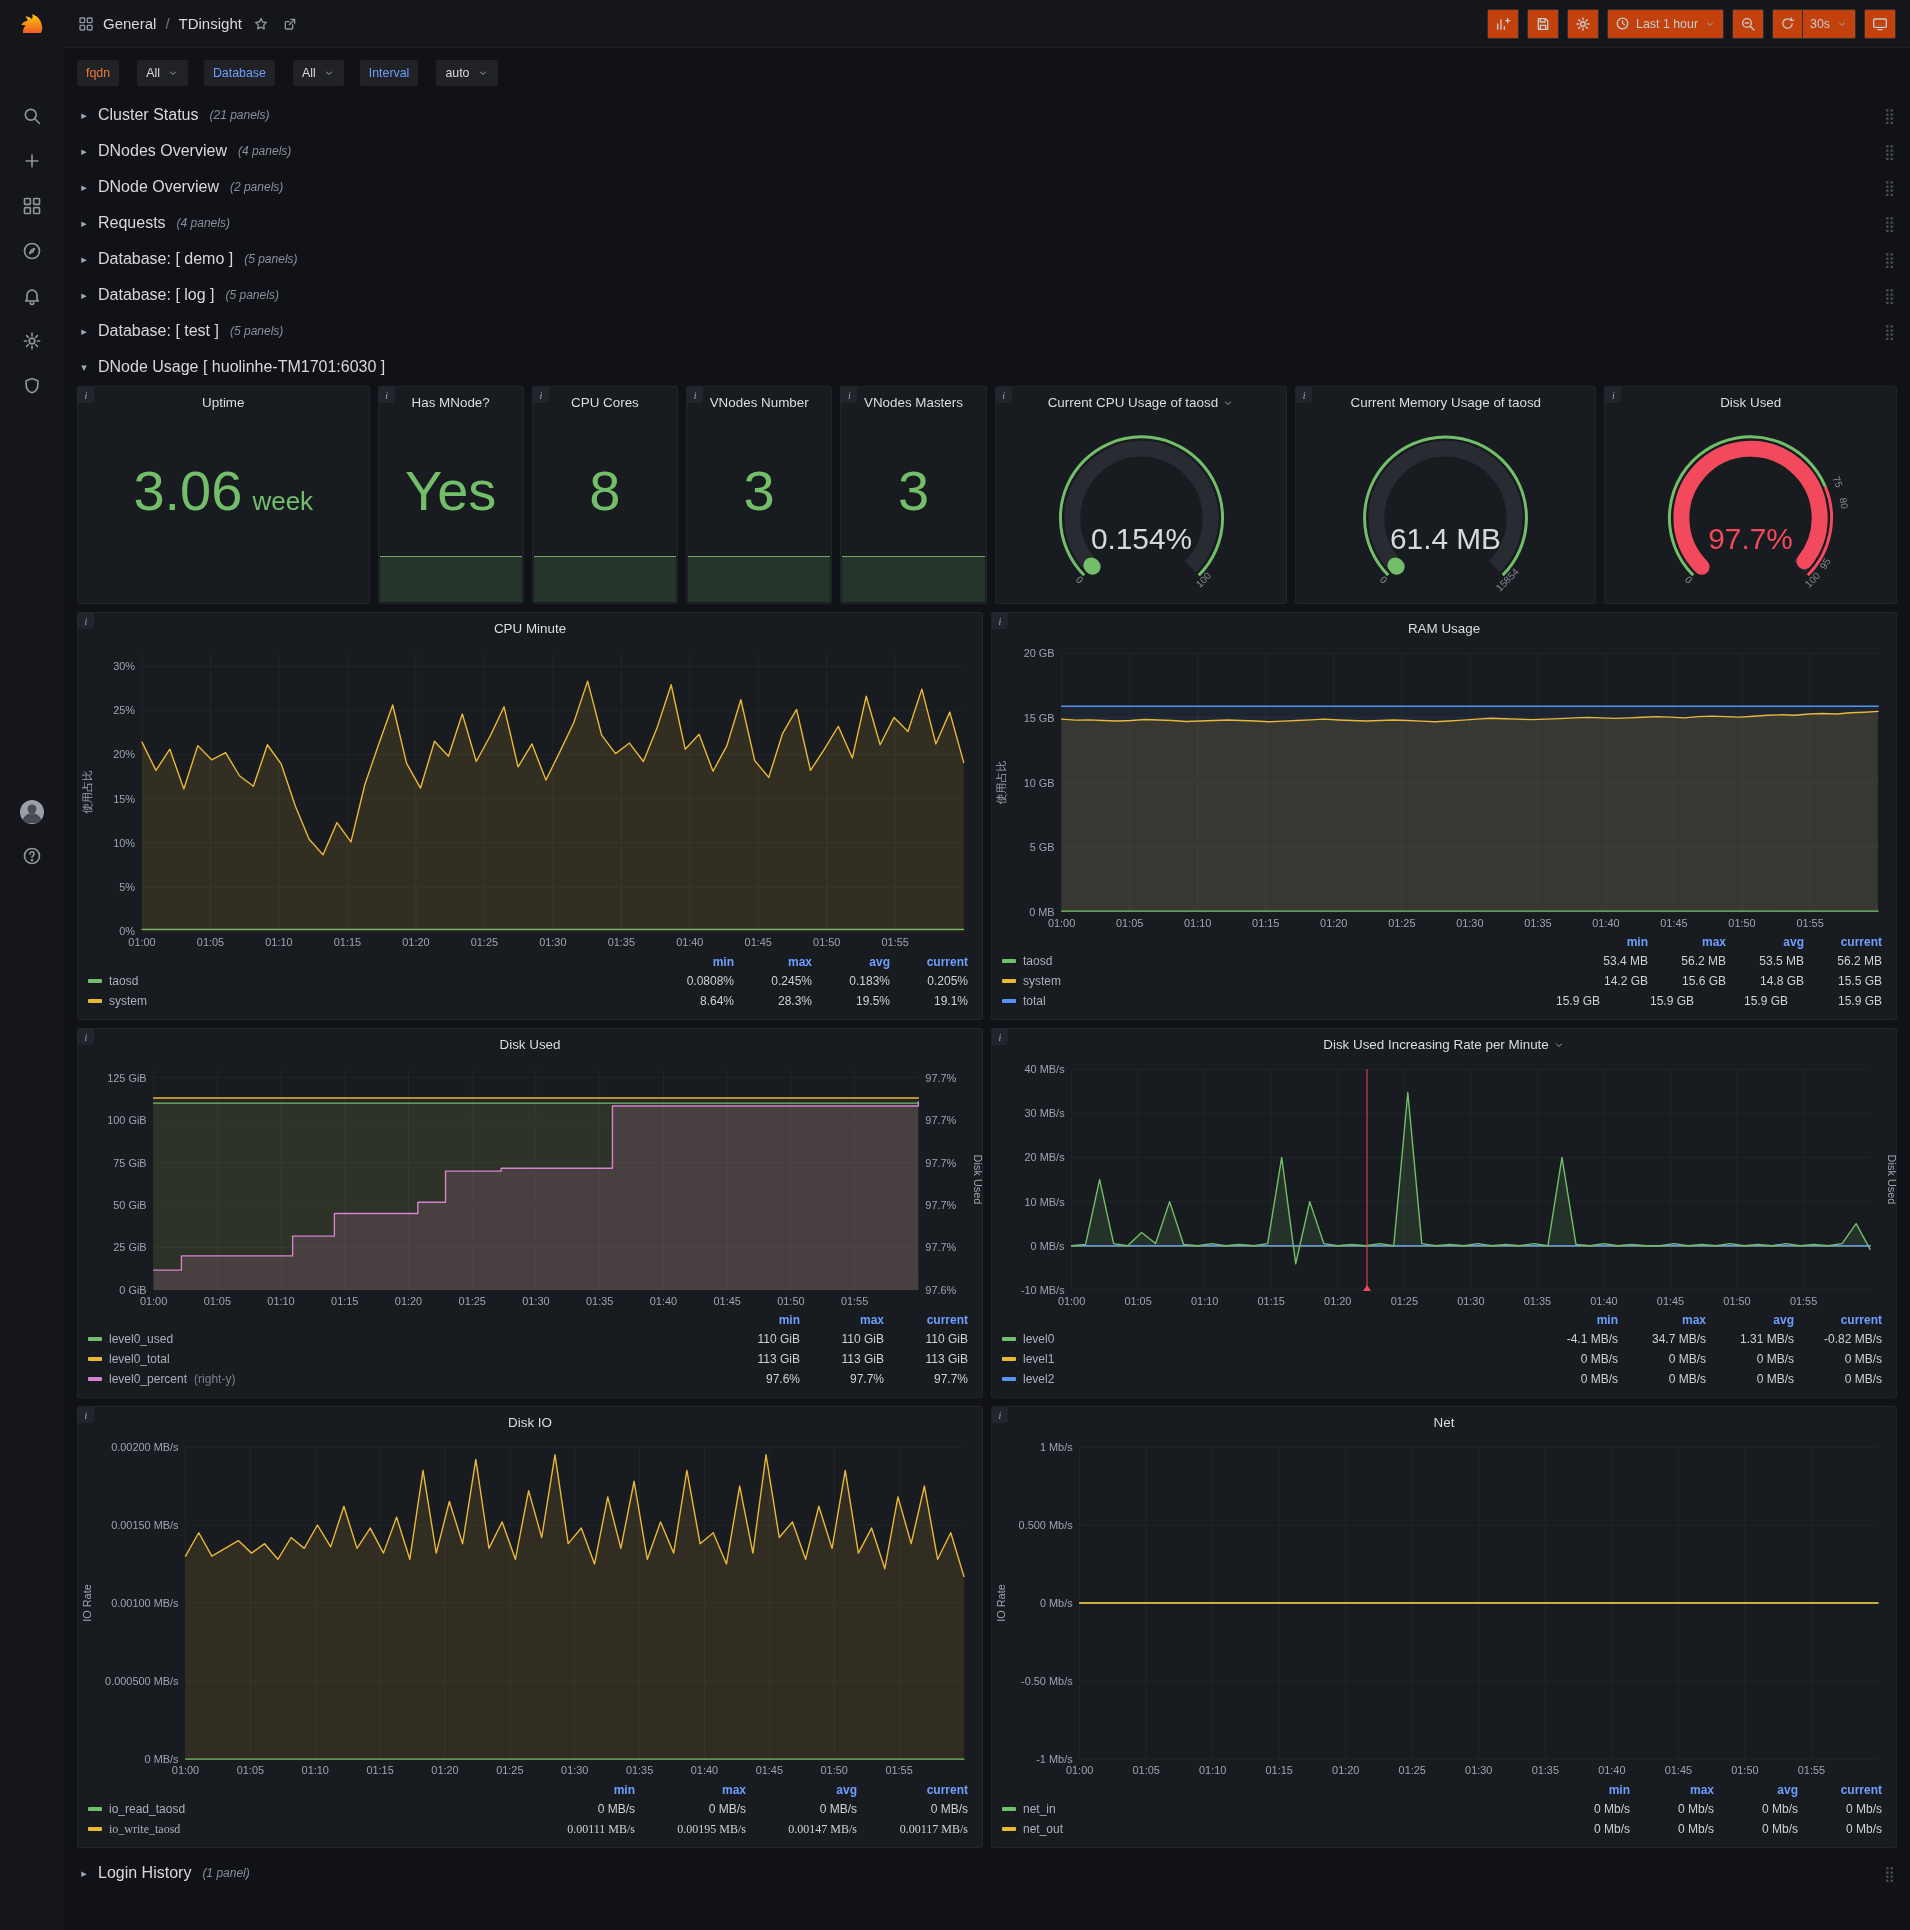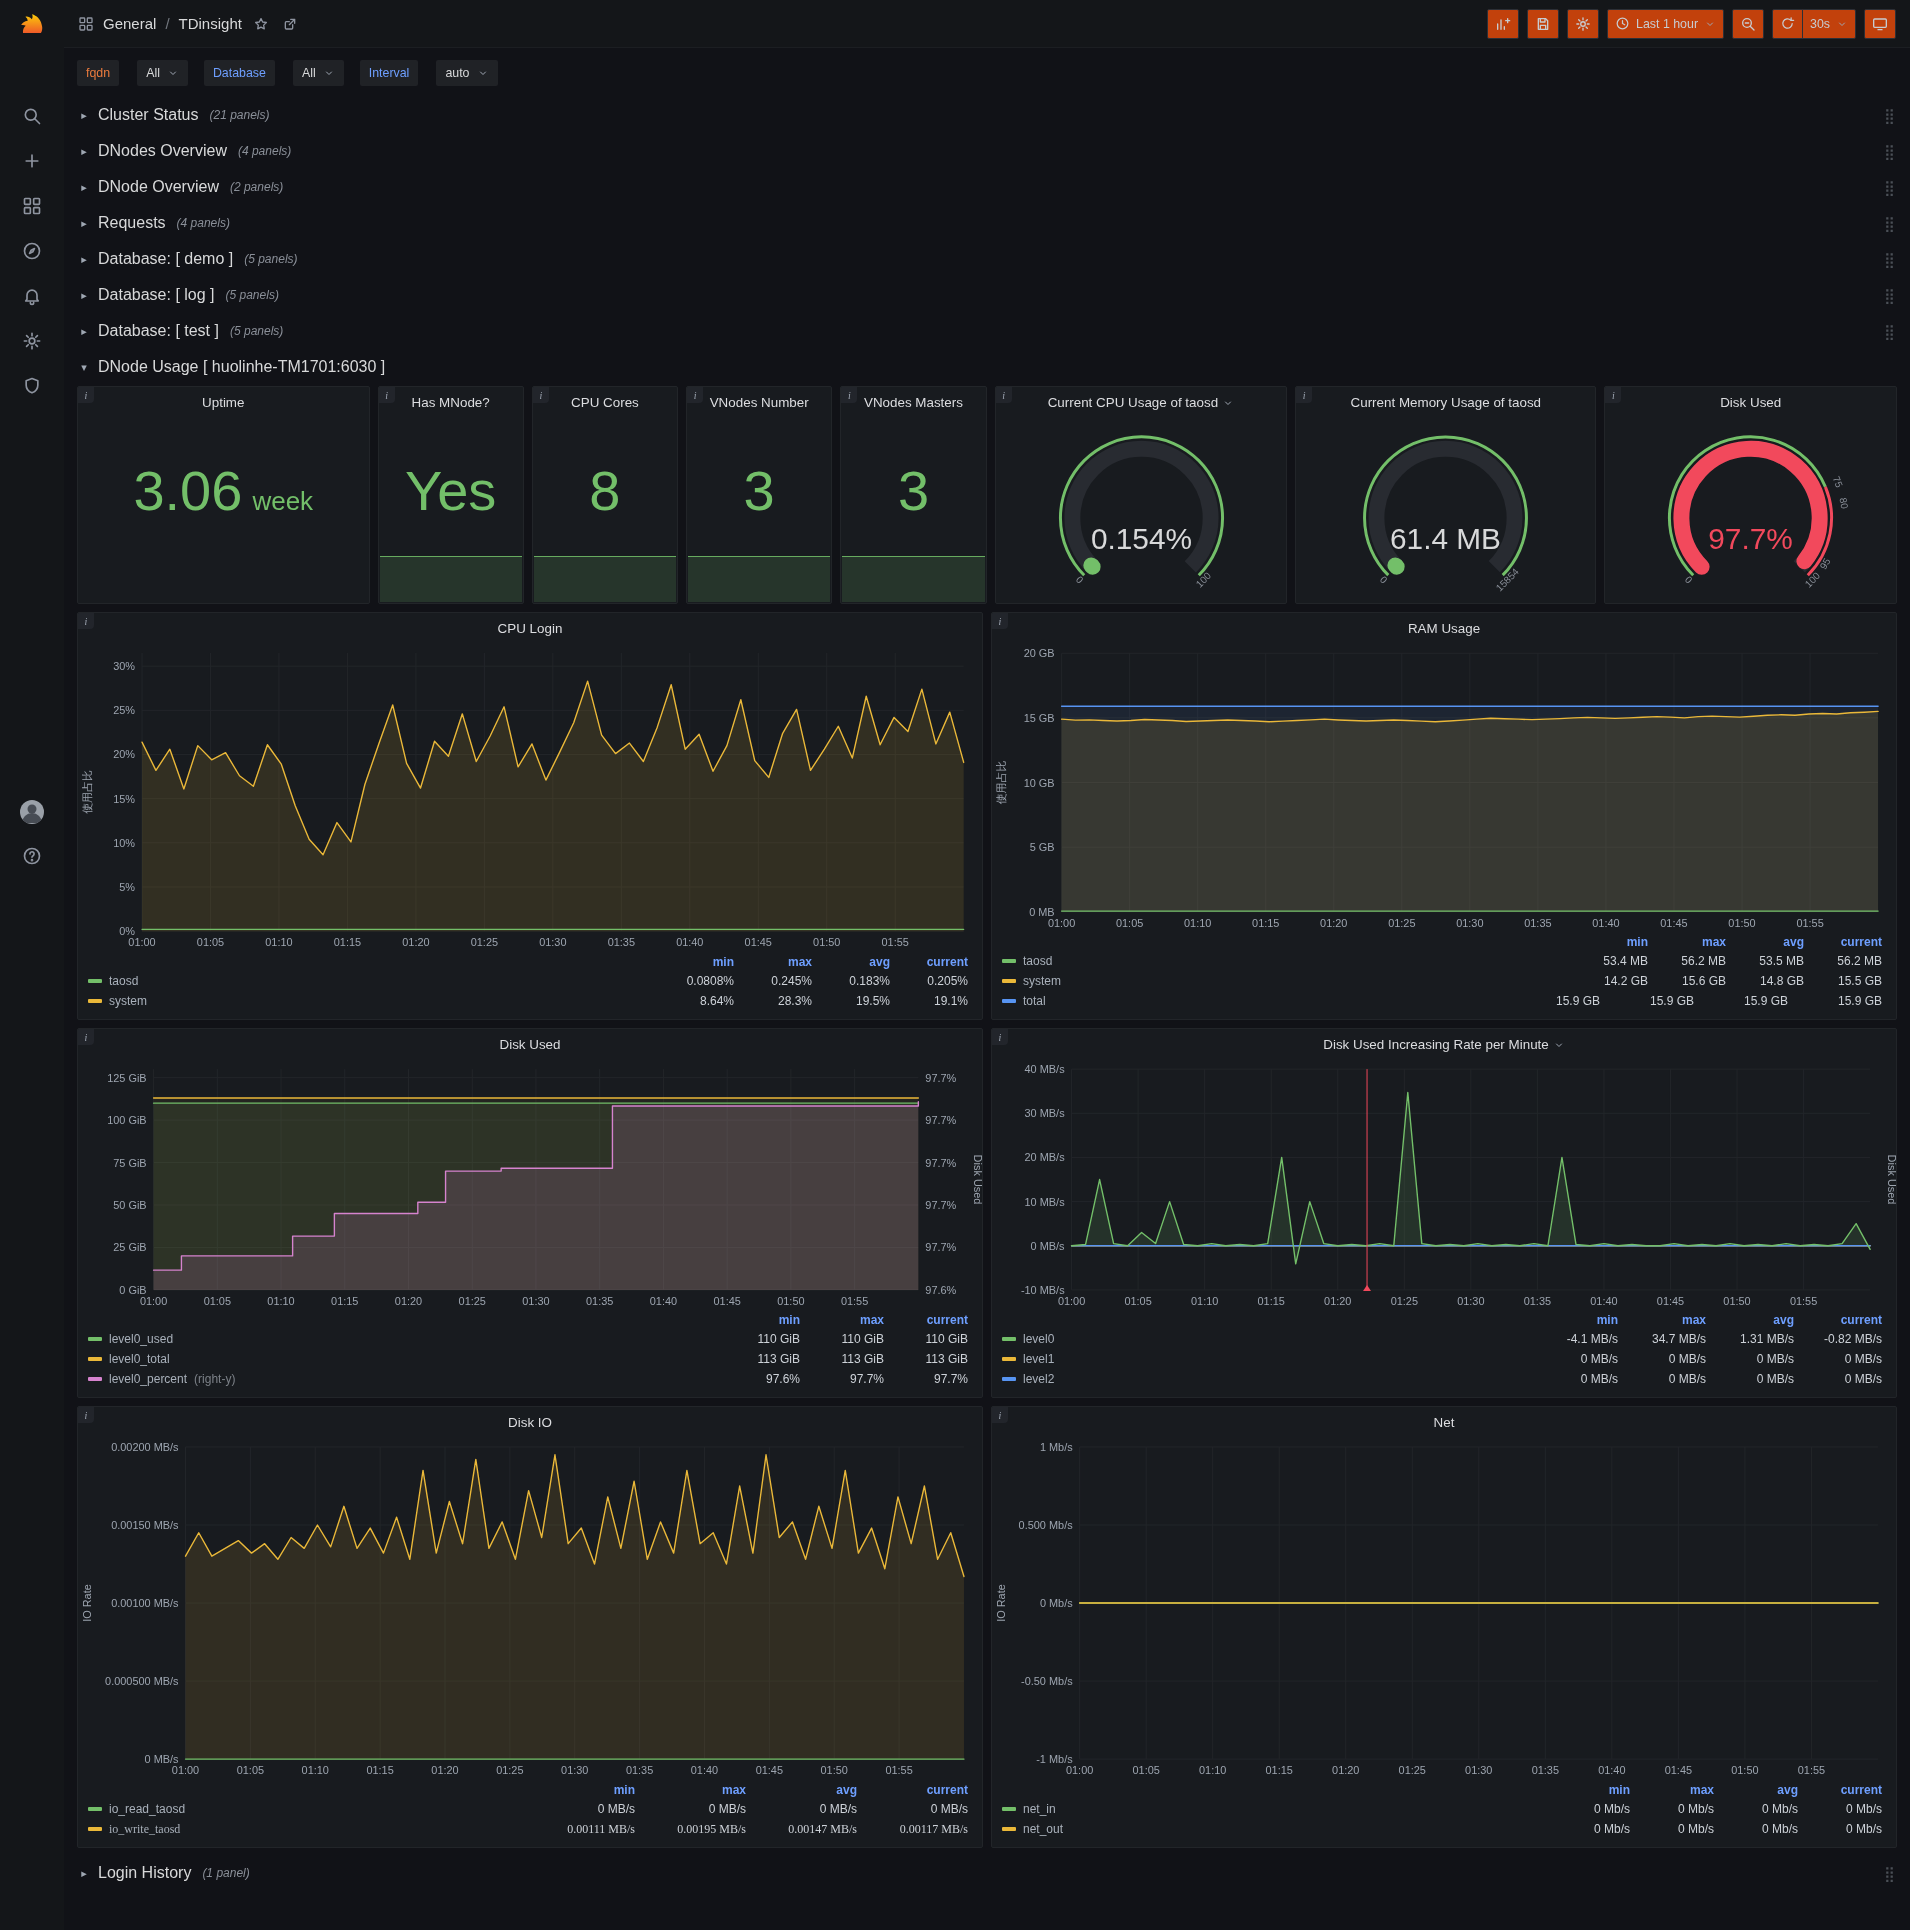--- a/index.html
+++ b/index.html
@@ -463,21 +463,21 @@
             <text x="210.7" y="166.2" fill="#878d96" font-size="10" text-anchor="middle" transform="rotate(-45.0 210.7 166.2)">100</text>
             <text x="146" y="132.775" fill="#f2495c" font-size="30" font-weight="500" text-anchor="middle">97.7%</text>
           </svg>
         </div>
       </div>
     </section>
   <section class="chart-row" id="crow1">
       <div class="panel" style="height: 408px;">
         <div class="pinfo">i</div>
         <div class="phead">
-          <span>CPU Login</span>
+          <span>CPU Minute</span>
         </div>
         <div class="chart-wrap">
           <svg width="904" height="308" viewBox="0 0 909 310">
             <line x1="64" y1="10" x2="64" y2="290" stroke="#222529"></line>
             <text x="64" y="305" fill="#9da5b0" font-size="11" text-anchor="middle">01:00</text>
             <line x1="132.91666666666669" y1="10" x2="132.91666666666669" y2="290" stroke="#222529"></line>
             <text x="132.91666666666669" y="305" fill="#9da5b0" font-size="11" text-anchor="middle">01:05</text>
             <line x1="201.83333333333334" y1="10" x2="201.83333333333334" y2="290" stroke="#222529"></line>
             <text x="201.83333333333334" y="305" fill="#9da5b0" font-size="11" text-anchor="middle">01:10</text>
             <line x1="270.75" y1="10" x2="270.75" y2="290" stroke="#222529"></line>

